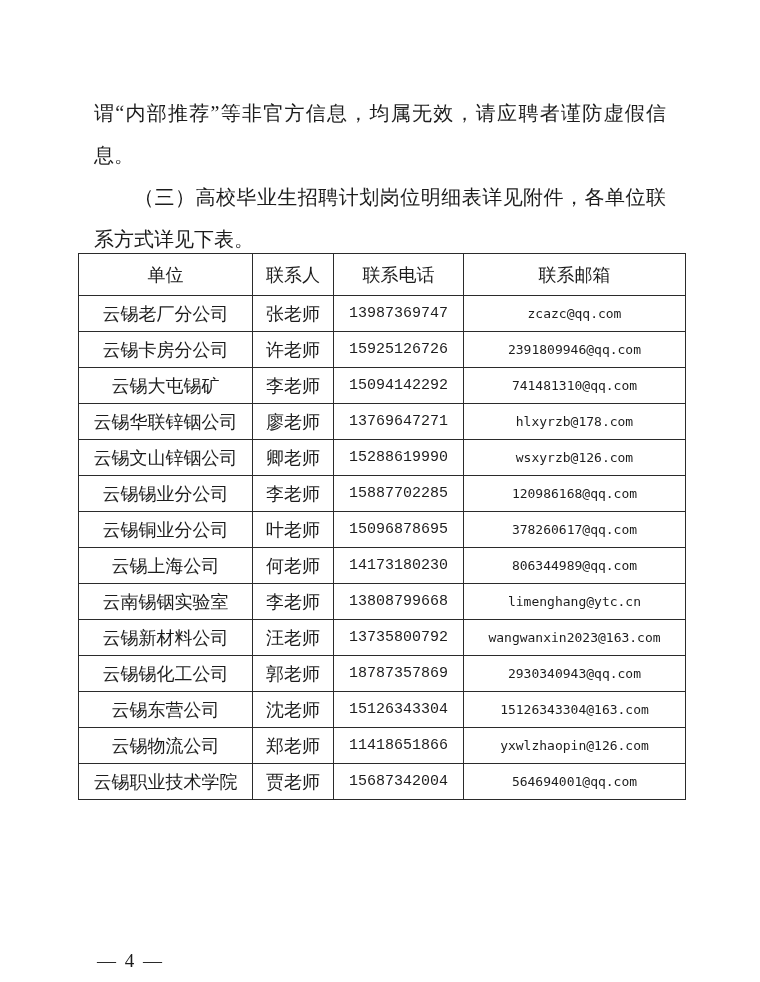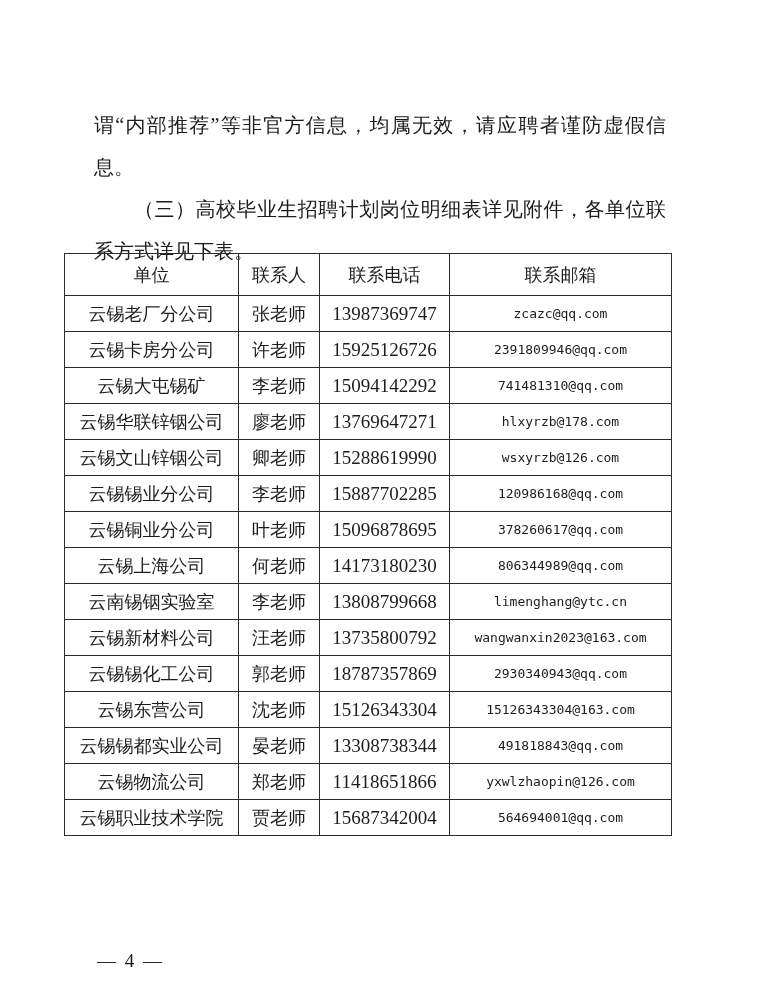--- a/index.html
+++ b/index.html
@@ -14,56 +14,56 @@
     width: 760px;
     height: 982px;
     margin: 0 auto;
     background: var(--paper);
     color: var(--ink);
     font-family: "Liberation Serif", "DejaVu Serif", serif;
     overflow: hidden;
   }
   .para-block {
     position: absolute;
-    top: 104px;
+    top: 92px;
     left: 94px;
     width: 572px;
     font-size: 20px;
     line-height: 42px;
     text-align: justify;
     text-justify: inter-character;
     color: var(--ink);
   }
   .para-block p { margin: 0; }
   .para-block p.indent { text-indent: 2em; }
   table.contact-table {
     position: absolute;
     top: 253px;
-    left: 64px;
+    left: 78px;
     width: 607px;
     border-collapse: collapse;
     table-layout: fixed;
     font-size: 18px;
     color: var(--ink);
   }
   table.contact-table th,
   table.contact-table td {
     border: 1px solid var(--line);
     text-align: center;
     vertical-align: middle;
     font-weight: normal;
     padding: 0 2px;
     overflow: hidden;
     white-space: nowrap;
   }
   table.contact-table thead th { height: 42px; }
   table.contact-table tbody td { height: 36px; }
   td.phone {
-    font-family: Liberation Serif, serif;
-    font-size: 19px;
+    font-family: Liberation Mono, monospace;
+    font-size: 15px;
   }
   td.email {
     font-family: "DejaVu Sans Mono", "Liberation Mono", monospace;
     font-size: 13px;
   }
   .page-number {
     position: absolute;
     top: 950px;
     left: 97px;
     font-size: 19px;
@@ -163,26 +163,20 @@
           <td class="phone">18787357869</td>
           <td class="email">2930340943@qq.com</td>
         </tr>
         <tr>
           <td>云锡东营公司</td>
           <td>沈老师</td>
           <td class="phone">15126343304</td>
           <td class="email">15126343304@163.com</td>
         </tr>
         <tr>
-          <td>云锡锡都实业公司</td>
-          <td>晏老师</td>
-          <td class="phone">13308738344</td>
-          <td class="email">491818843@qq.com</td>
-        </tr>
-        <tr>
           <td>云锡物流公司</td>
           <td>郑老师</td>
           <td class="phone">11418651866</td>
           <td class="email">yxwlzhaopin@126.com</td>
         </tr>
         <tr>
           <td>云锡职业技术学院</td>
           <td>贾老师</td>
           <td class="phone">15687342004</td>
           <td class="email">564694001@qq.com</td>

